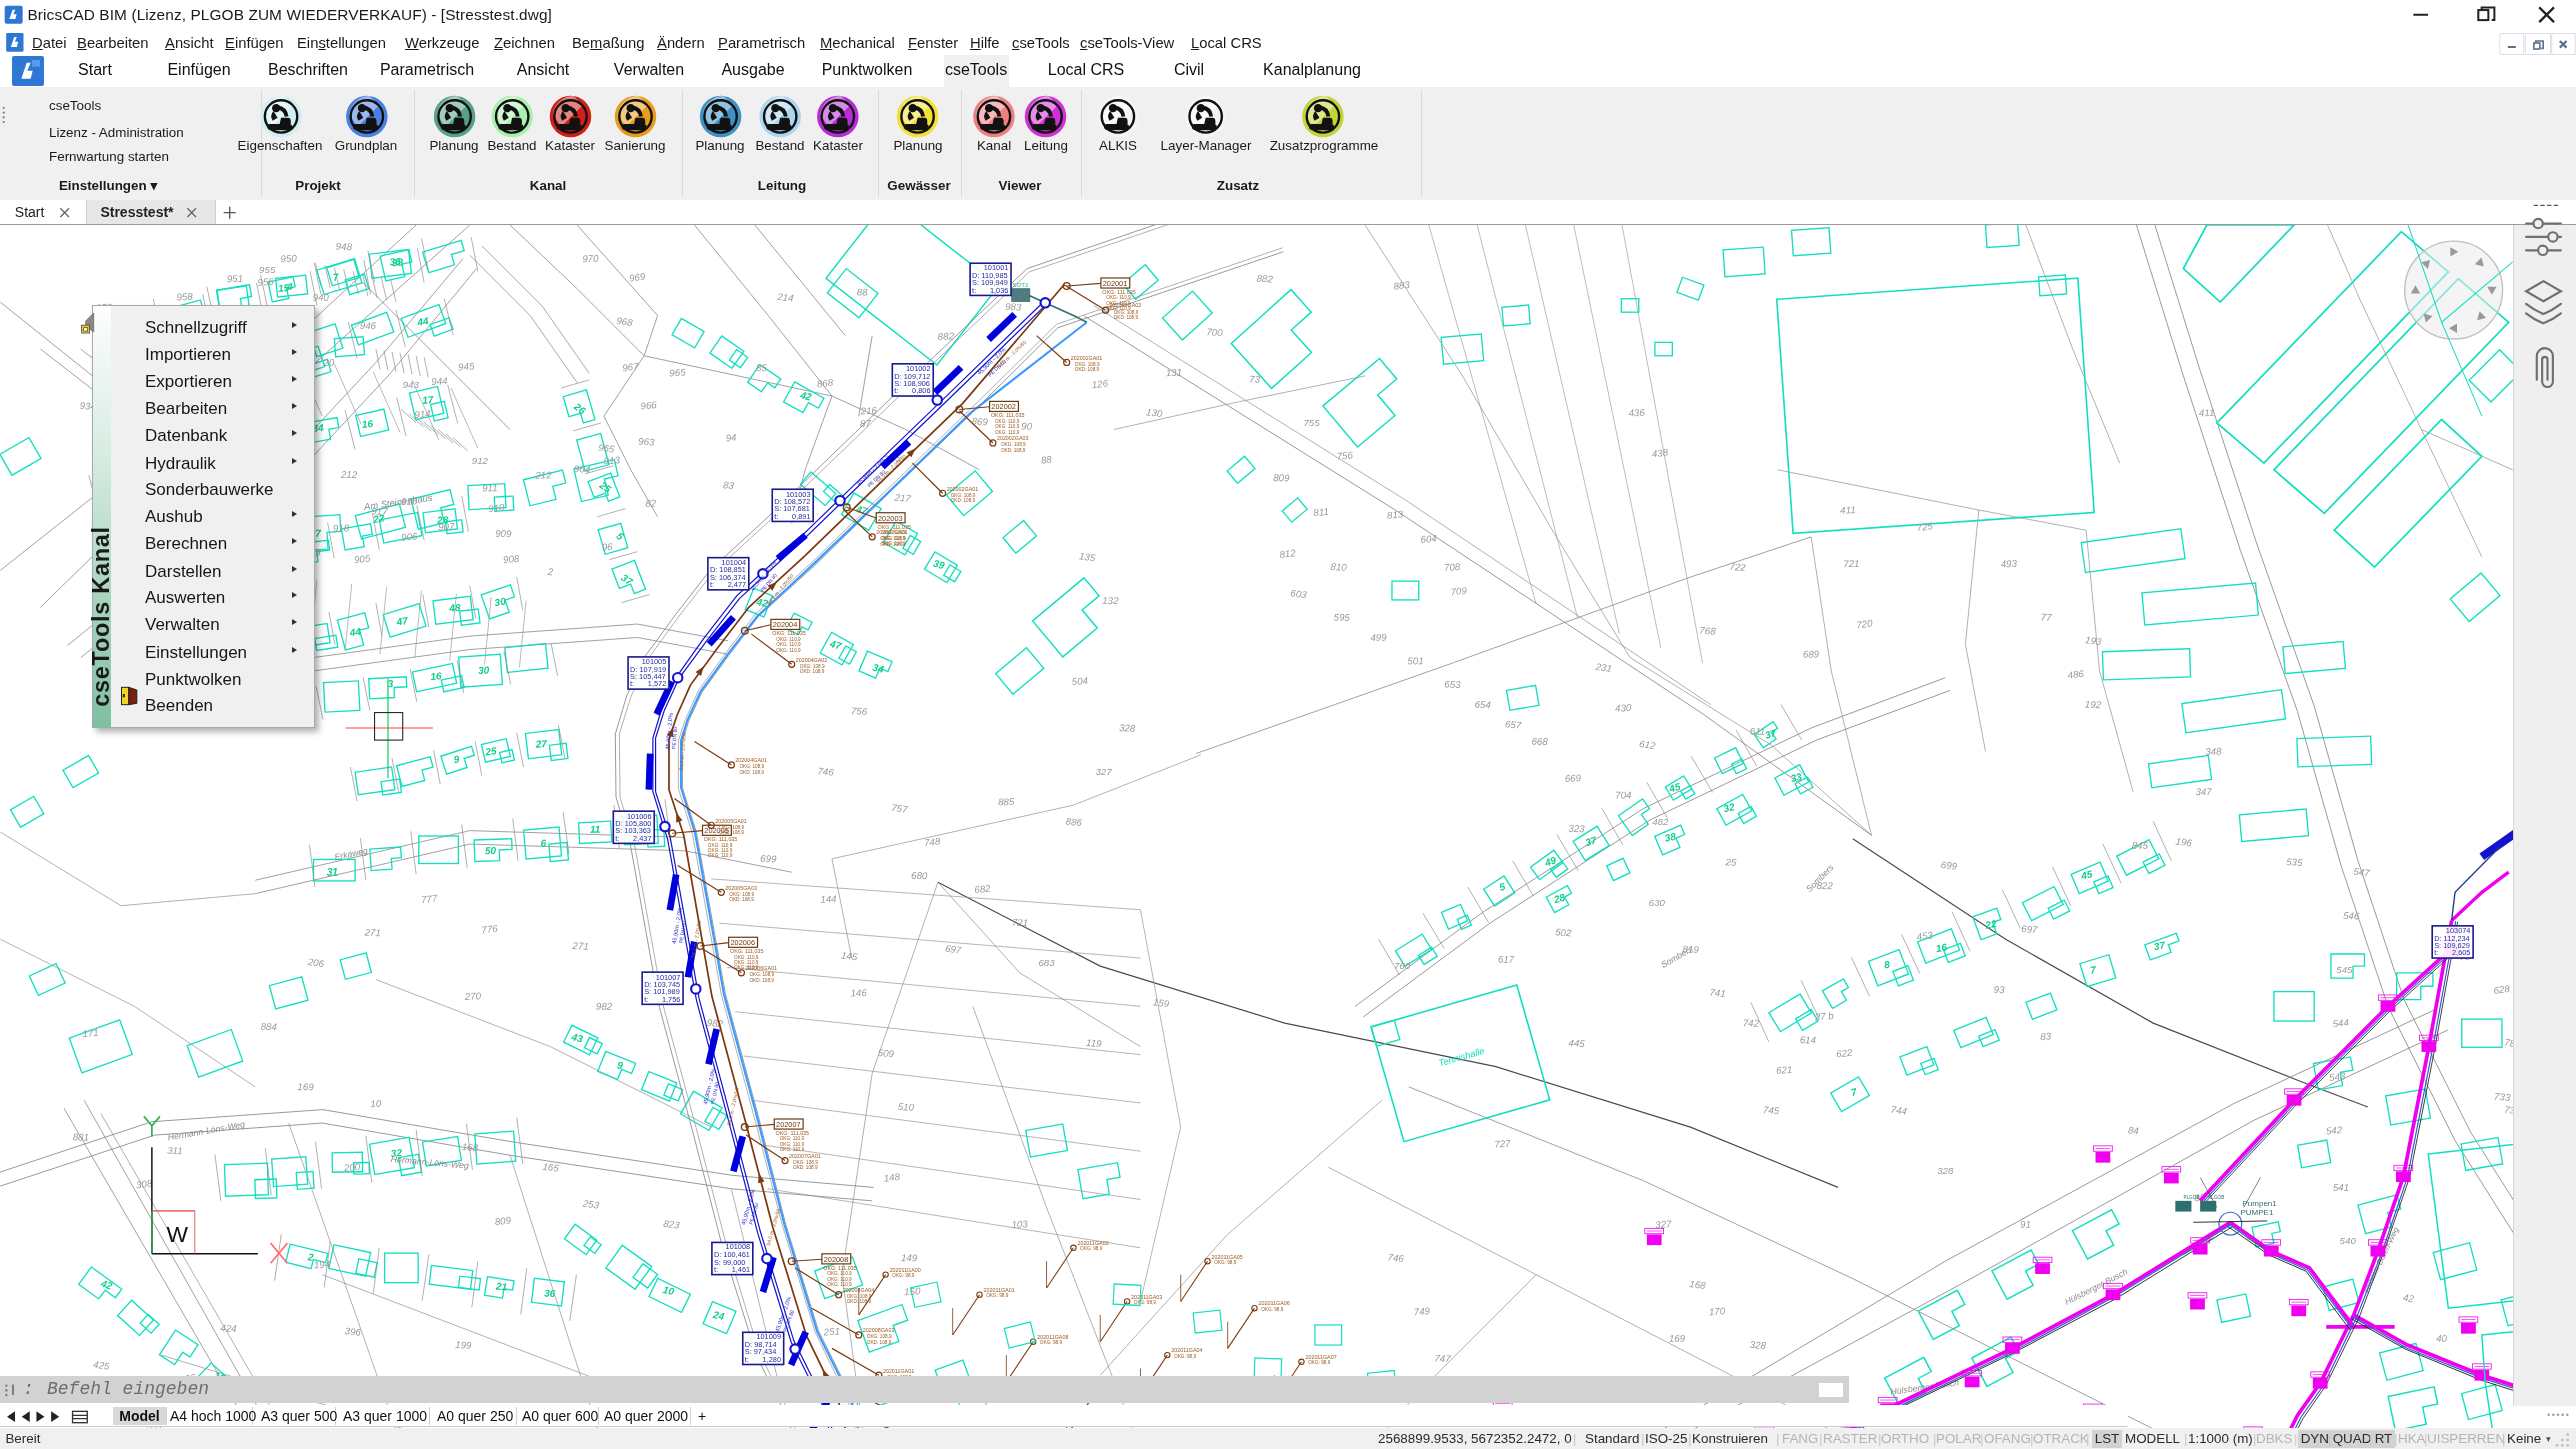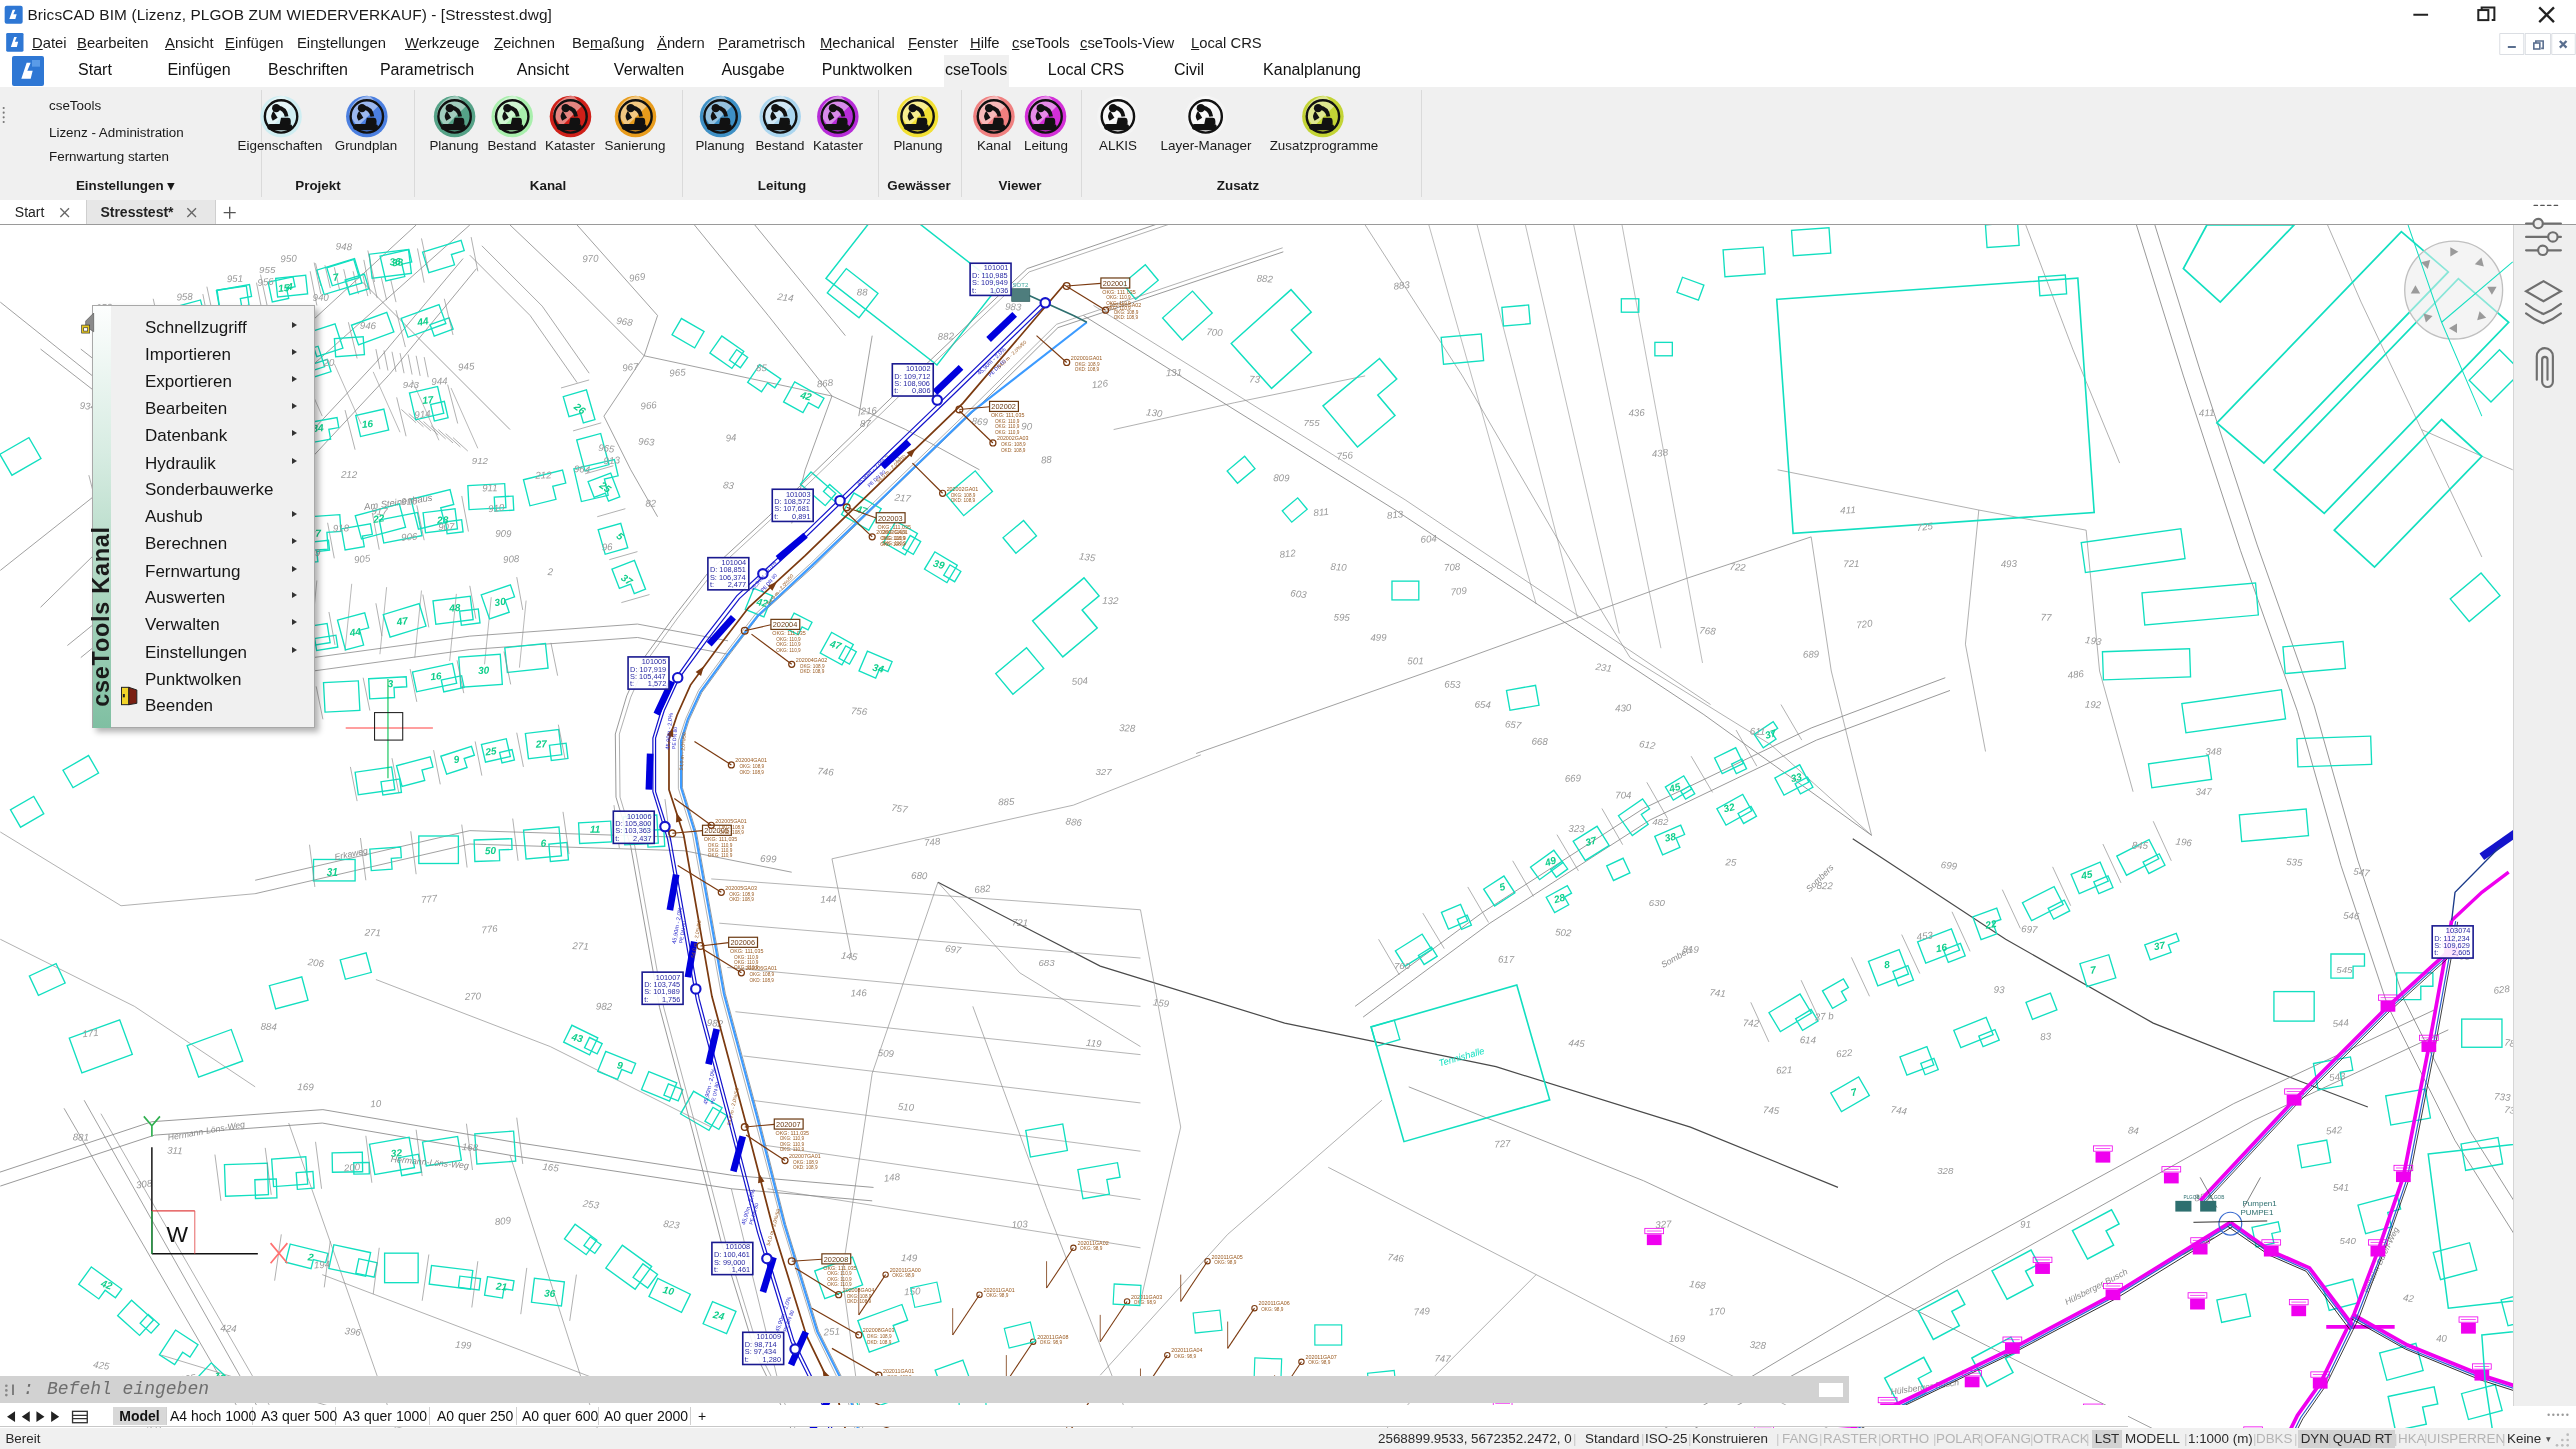--- a/index.html
+++ b/index.html
@@ -273,21 +273,21 @@
       <path d="M1946.65 40.9 A 31 31 0 0 1 1977.65 13.620000000000001 L 1991.6 26.95 L 1959.05 59.5 Z" fill="#ffffff" opacity="0.45"></path>
       <circle cx="1973" cy="44" r="24.18" fill="none" stroke="#111" stroke-width="3.565"></circle>
       <g transform="translate(1973,44) scale(1.0333333333333334)">
         <path d="M -16 11 q -4 0 -4 4 q 0 5 6 5 l 24 0 q 6 0 6 -5 q 0 -4 -4 -4 z" fill="#111"></path>
         <path d="M -2 11 l 2 -9 l 10 0 q 4 0 4 5 l 0 4 z" fill="#111"></path>
         <path d="M 8 0 Q 6 -12 -5 -13" fill="none" stroke="#111" stroke-width="5.5"></path>
         <circle cx="-7" cy="-12" r="6" fill="#111"></circle>
         <path d="M -11 -8 q -6 7 -1 14 l 7 -4 z" fill="#111"></path>
       </g>
     </svg>
-<div class="glab" style="left:125px">Einstellungen ▾</div>
+<div class="glab" style="left:108px">Einstellungen ▾</div>
 <div class="glab" style="left:318px">Projekt</div>
 <div class="glab" style="left:548px">Kanal</div>
 <div class="glab" style="left:782px">Leitung</div>
 <div class="glab" style="left:919px">Gewässer</div>
 <div class="glab" style="left:1020px">Viewer</div>
 <div class="glab" style="left:1238px">Zusatz</div>
 <svg class="abs" style="left:1.3px;top:17px" width="6.7" height="40" viewBox="0 0 10 60">
       <circle cx="4" cy="6" r="1.6" fill="#777"></circle>
       <circle cx="4" cy="13" r="1.6" fill="#777"></circle>
       <circle cx="4" cy="20" r="1.6" fill="#777"></circle>
@@ -1619,21 +1619,21 @@
 <div class="ar" style="top:97px"></div>
 <div class="mi" style="top:120px">Datenbank</div>
 <div class="ar" style="top:124px"></div>
 <div class="mi" style="top:148px">Hydraulik</div>
 <div class="ar" style="top:152px"></div>
 <div class="mi" style="top:174px">Sonderbauwerke</div>
 <div class="mi" style="top:201px">Aushub</div>
 <div class="ar" style="top:205px"></div>
 <div class="mi" style="top:228px">Berechnen</div>
 <div class="ar" style="top:232px"></div>
-<div class="mi" style="top:256px">Fernwartung</div>
+<div class="mi" style="top:256px">Darstellen</div>
 <div class="ar" style="top:260px"></div>
 <div class="mi" style="top:282px">Auswerten</div>
 <div class="ar" style="top:286px"></div>
 <div class="mi" style="top:309px">Verwalten</div>
 <div class="ar" style="top:313px"></div>
 <div class="mi" style="top:337px">Einstellungen</div>
 <div class="ar" style="top:341px"></div>
 <div class="mi" style="top:364px">Punktwolken</div>
 <div class="mi" style="top:390px">Beenden</div>
 <svg class="abs" style="left:27px;top:380px" width="19" height="20" viewBox="0 0 28 30">

